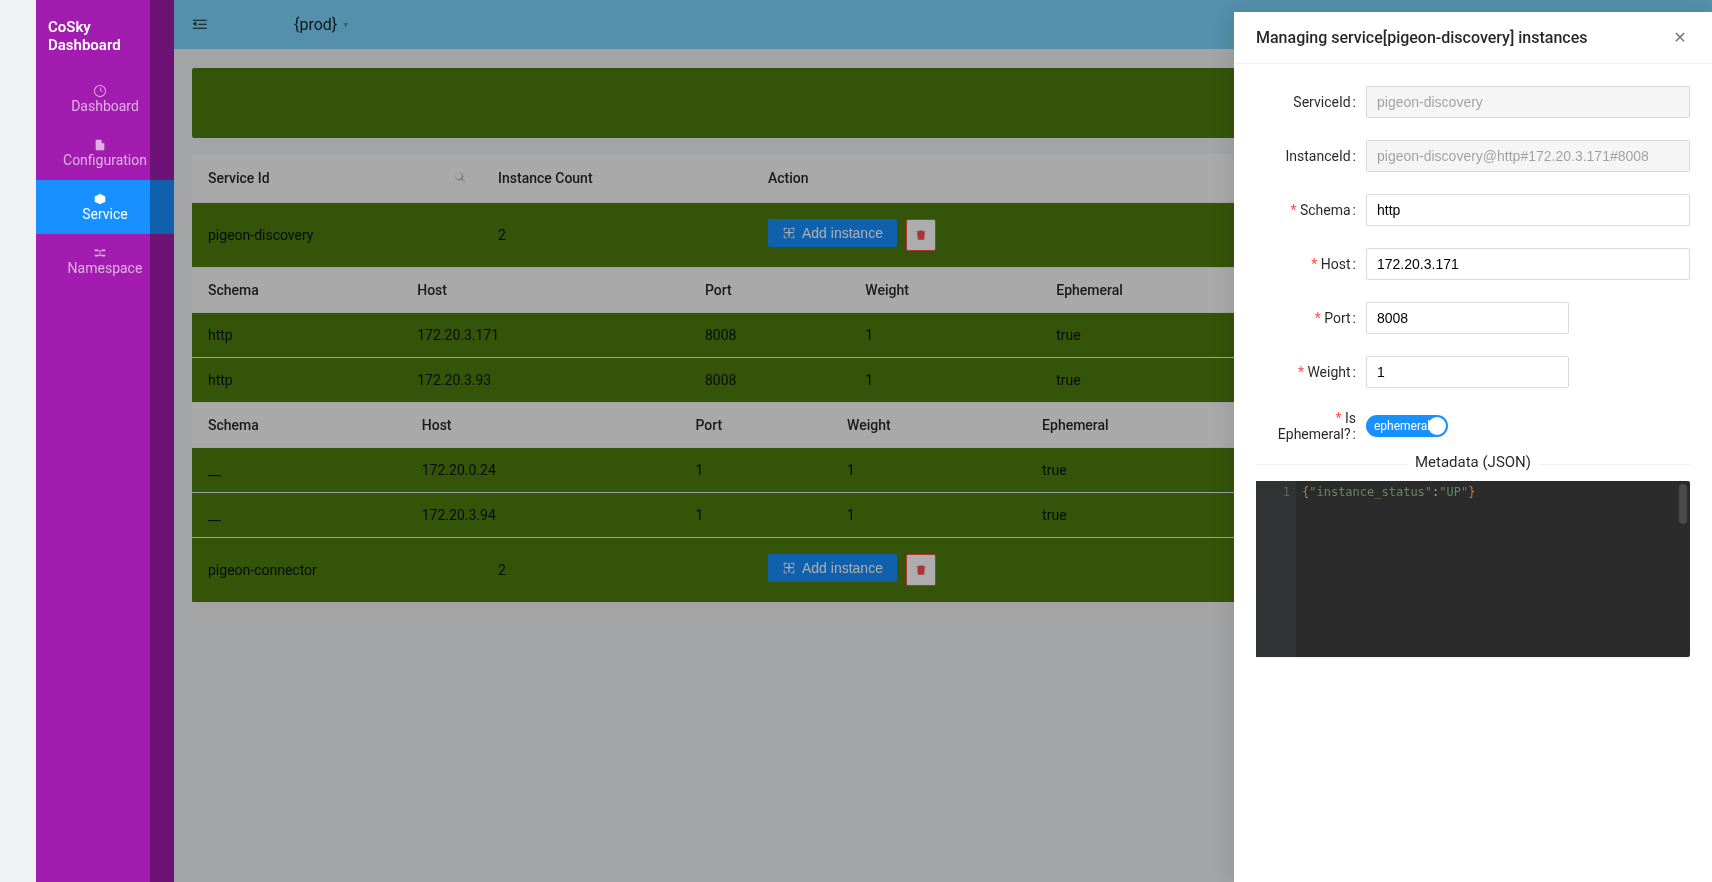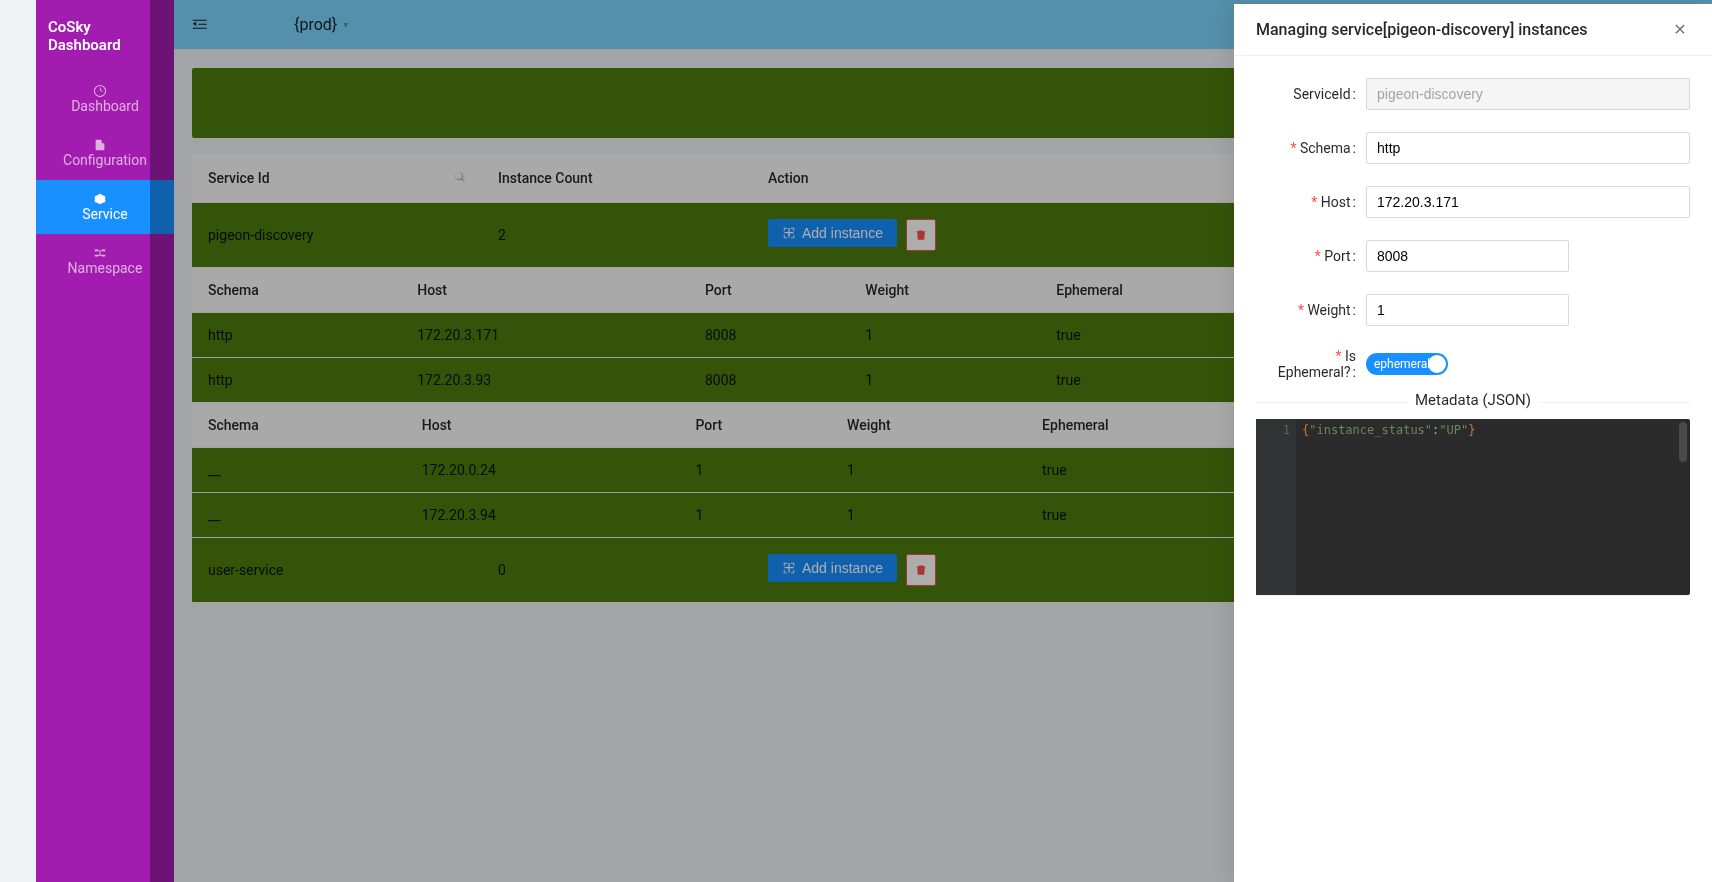--- a/index.html
+++ b/index.html
@@ -39,21 +39,21 @@
 
 .btn-primary { display: inline-flex; align-items: center; background: #1890ff; color: #fff; border: none; padding: 6px 14px; border-radius: 2px; cursor: pointer; font-size: 14px; gap: 6px; }
 .btn-primary svg { width: 14px; height: 14px; }
 .btn-danger-outline { display: inline-flex; align-items: center; justify-content: center; border: 1px solid #ff4d4f; background: #fff; color: #ff4d4f; width: 30px; height: 32px; border-radius: 2px; cursor: pointer; margin-left: 6px; vertical-align: top; }
 .btn-danger-outline svg { width: 14px; height: 14px; }
 
 
 .overlay { position: absolute; inset: 0; left: 150px; background: rgba(0,0,0,0.32); }
 
 
-.drawer { position: absolute; top: 4px; right: 0; bottom: 0; width: 478px; background: #fff; box-shadow: -6px 0 16px rgba(0,0,0,0.08); display: flex; flex-direction: column; }
+.drawer { position: absolute; top: 12px; right: 0; bottom: 0; width: 478px; background: #fff; box-shadow: -6px 0 16px rgba(0,0,0,0.08); display: flex; flex-direction: column; }
 .drawer-header { padding: 16px 22px; border-bottom: 1px solid #f0f0f0; display: flex; justify-content: space-between; align-items: center; }
 .drawer-title { font-size: 16px; font-weight: 500; }
 .drawer-close { cursor: pointer; font-size: 16px; color: rgba(0,0,0,0.55); width: 20px; text-align: center; }
 .drawer-body { padding: 22px; overflow-y: auto; flex: 1; }
 
 .form-row { display: flex; align-items: center; margin-bottom: 22px; }
 .form-label { width: 110px; text-align: right; padding-right: 10px; color: rgba(0,0,0,0.85); }
 .form-label::after { content: ":"; margin-left: 2px; }
 .req::before { content: "* "; color: #ff4d4f; }
 .form-input { flex: 1; height: 32px; border: 1px solid #d9d9d9; border-radius: 2px; padding: 0 10px; font-size: 14px; outline: none; }
@@ -228,22 +228,22 @@
                         <td>1</td>
       <td>1</td>
                         <td>true</td>
                         <td>2021-05-30 12:29:21</td>
                       </tr>
                     </tbody>
                   </table>
                 </td>
               </tr>
               <tr>
-    <td>user-service</td>
-    <td>0</td>
+    <td>pigeon-connector</td>
+    <td>2</td>
     <td><button class="btn-primary">
     <svg viewBox="0 0 1024 1024" fill="currentColor">
                       <path d="M464 144h96v288h288v96H560v288h-96V528H176v-96h288z"></path>
                       <path d="M128 128h256v64H192v192h-64zM640 128h256v256h-64V192H640zM128 640h64v192h192v64H128zM832 640h64v256H640v-64h192z"></path>
                     </svg>
     <span>Add instance</span>
                   </button>
     <button class="btn-danger-outline">
     <svg viewBox="0 0 1024 1024" fill="currentColor">
                       <path d="M360 184h304v56H360zM232 296h560l-48 560H280zM184 240h656v56H184z"></path>
@@ -260,20 +260,24 @@
 
   <div class="drawer">
     <div class="drawer-header">
       <div class="drawer-title">Managing service[pigeon-discovery] instances</div>
       <div class="drawer-close">✕</div>
     </div>
     <div class="drawer-body">
       <div class="form-row">
         <label class="form-label">ServiceId</label>
         <input class="form-input" disabled="" value="pigeon-discovery" style="">
+      </div>
+      <div class="form-row">
+        <label class="form-label">InstanceId</label>
+        <input class="form-input" disabled="" value="pigeon-discovery@http#172.20.3.171#8008" style="">
       </div>
       <div class="form-row">
         <label class="form-label req">Schema</label>
         <input class="form-input" value="http" style="">
       </div>
       <div class="form-row">
         <label class="form-label req">Host</label>
         <input class="form-input" value="172.20.3.171" style="">
       </div>
       <div class="form-row">

